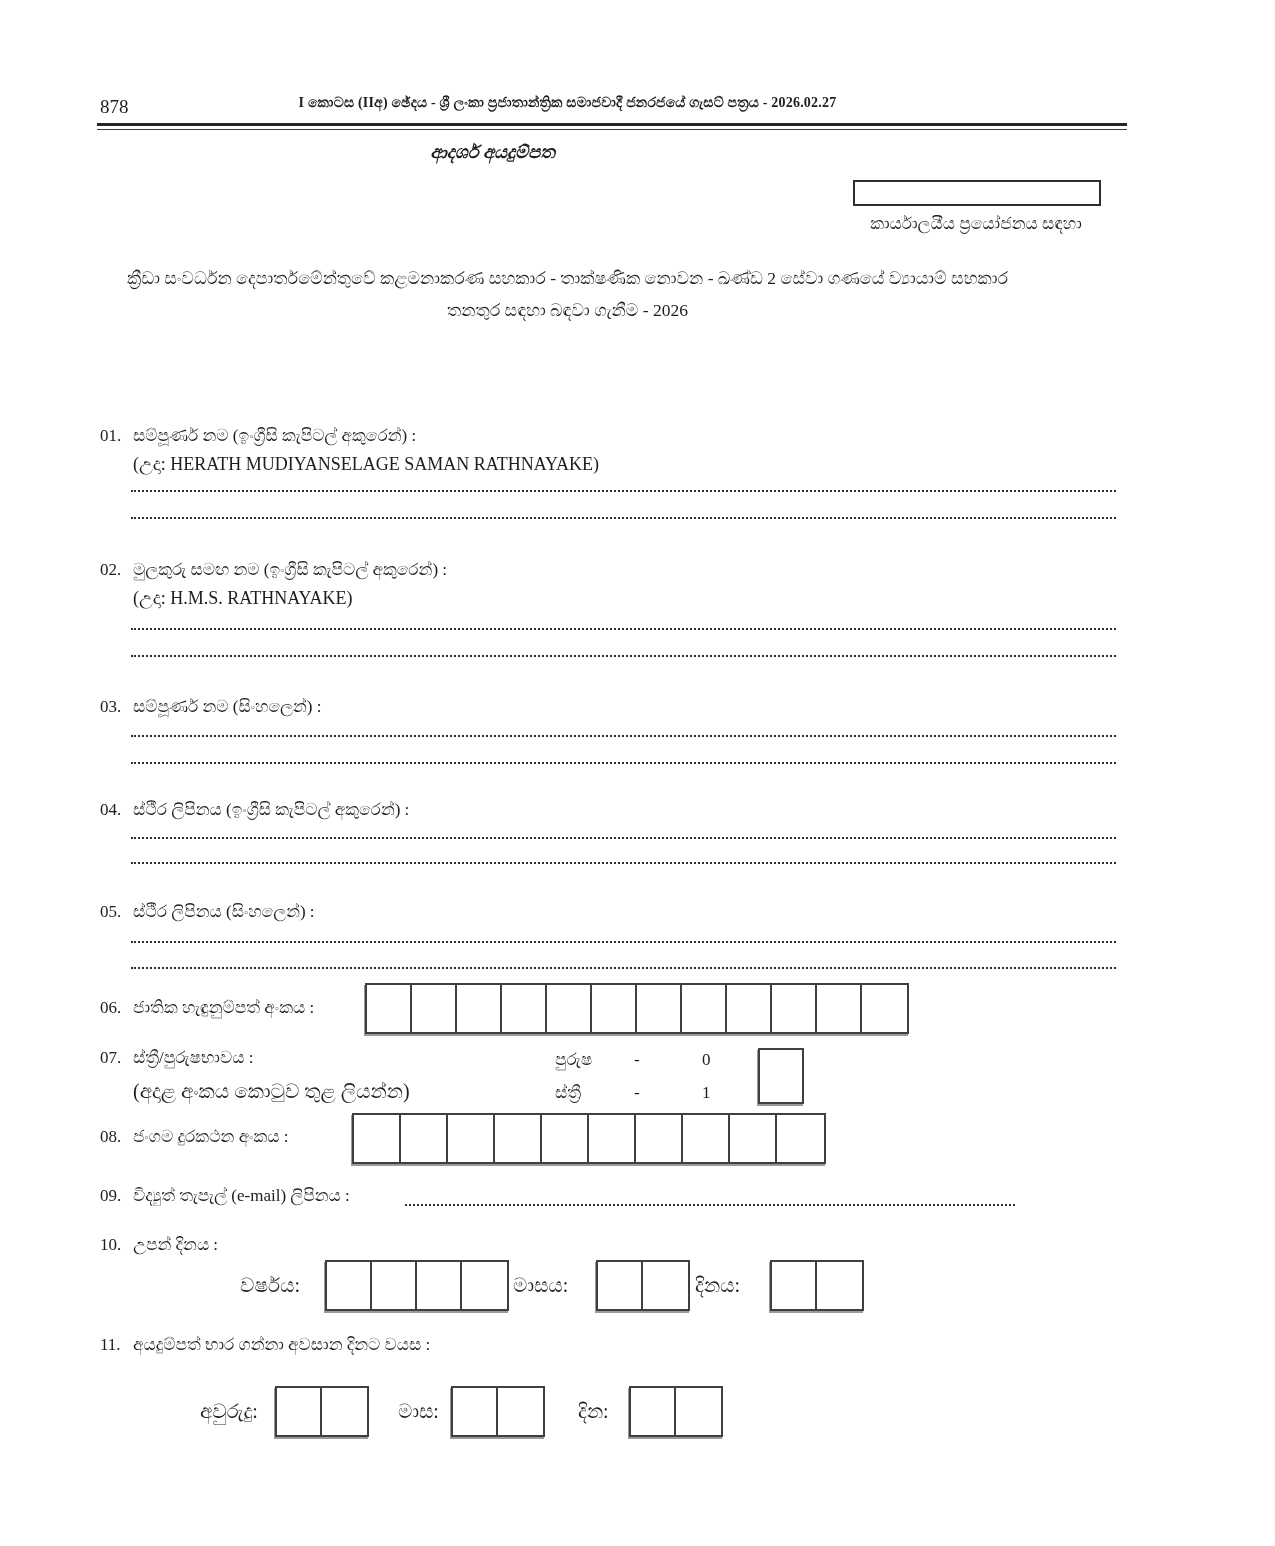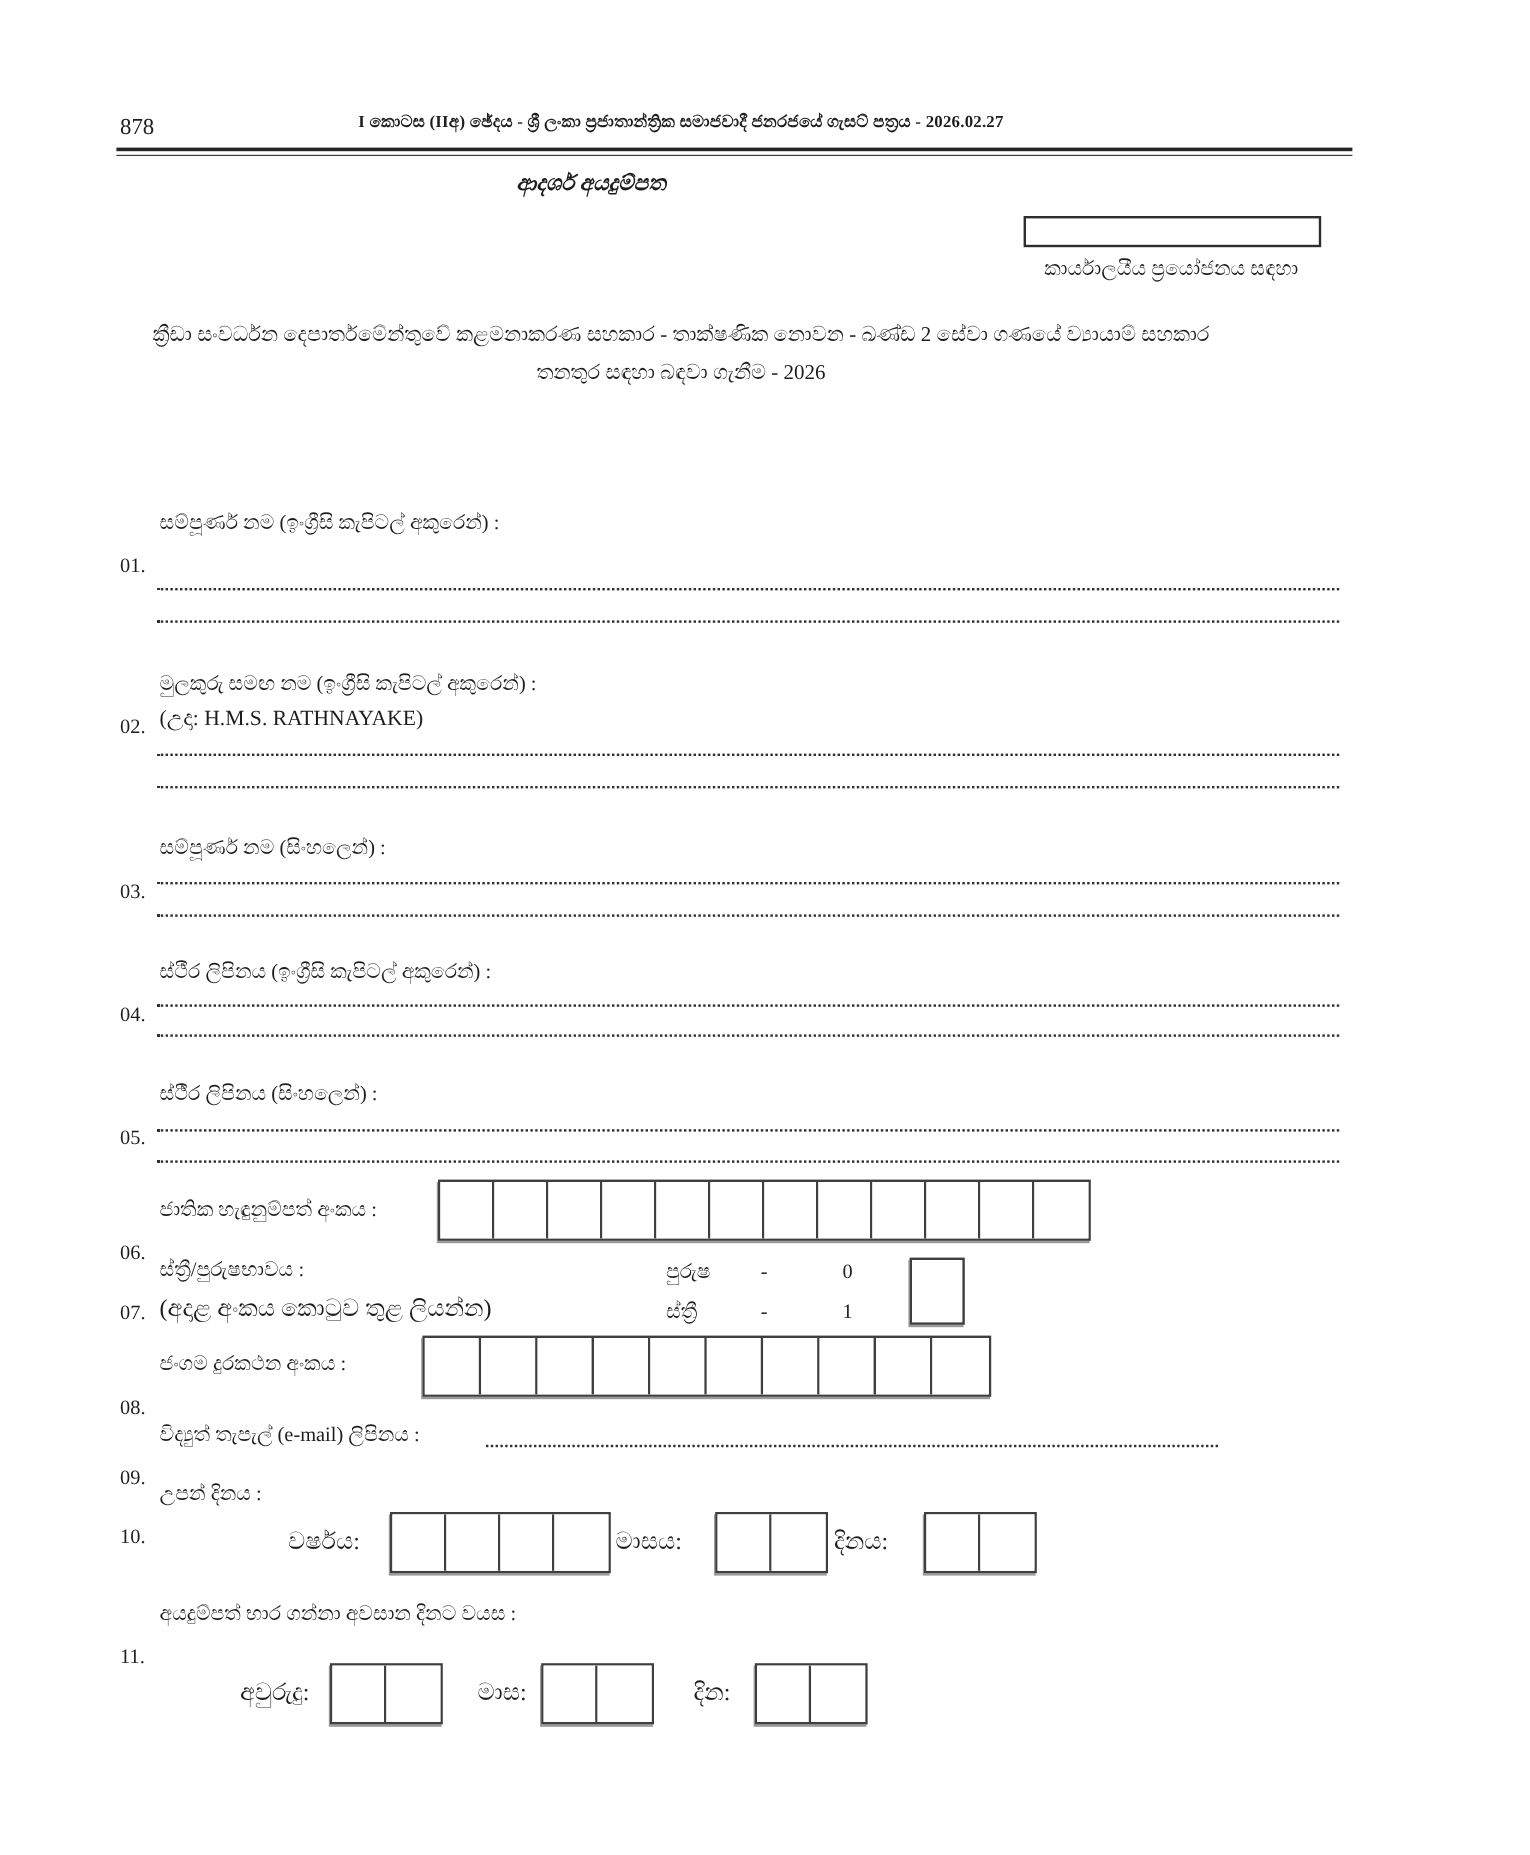--- a/index.html
+++ b/index.html
@@ -29,21 +29,21 @@
   }
   .office-box{
     left:853px;top:180px;width:248px;height:26px;
     border:2px solid #2e2e2e;background:#fff;box-sizing:border-box;
   }
   .office-label{left:845px;top:214px;width:262px;text-align:center;font-size:17px;}
   .c-line{left:60px;right:60px;text-align:center;}
   .post-si{font-size:17.5px;}
   .post-en{font-size:19px;}
   .item-row{left:100px;display:flex;font-size:17px;}
-  .ino{width:33px;flex:none;font-size:17px;margin-top:36px;}
+  .ino{width:33px;flex:none;font-size:17px;}
   .ilabel{font-size:17px;}
   .example{left:133px;font-size:18px;}
   .ans-line{
     left:131px;width:985px;height:0;
     border-bottom:2px dotted #2f2f2f;
   }
   .grid{
     display:flex;
     border:2px solid #3f3f3f;
     background:#fff;
@@ -80,20 +80,21 @@
   <div class="abs office-box"></div>
   <div class="abs office-label">කාර්යාලයීය ප්‍රයෝජනය සඳහා</div>
 
   <div class="abs c-line post-si" style="top:268px">ක්‍රීඩා සංවර්ධන දෙපාර්තමේන්තුවේ කළමනාකරණ සහකාර - තාක්ෂණික නොවන - ඛණ්ඩ 2 සේවා ගණයේ ව්‍යායාම් සහකාර</div>
   <div class="abs c-line post-si" style="top:300px">තනතුර සඳහා බඳවා ගැනීම - 2026</div>
 
   <div class="abs item-row" style="top:426px">
     <span class="ino">01.</span>
     <span class="ilabel">සම්පූර්ණ නම (ඉංග්‍රීසි කැපිටල් අකුරෙන්)  :</span>
   </div>
+  <div class="abs example" style="top:454px">(උදා: HERATH MUDIYANSELAGE SAMAN RATHNAYAKE)</div>
   <div class="abs ans-line" style="top:490px"></div>
   <div class="abs ans-line" style="top:517px"></div>
 
   <div class="abs item-row" style="top:560px">
     <span class="ino">02.</span>
     <span class="ilabel">මුලකුරු සමඟ නම (ඉංග්‍රීසි කැපිටල් අකුරෙන්)  :</span>
   </div>
   <div class="abs example" style="top:588px">(උදා: H.M.S. RATHNAYAKE)</div>
   <div class="abs ans-line" style="top:628px"></div>
   <div class="abs ans-line" style="top:655px"></div>

